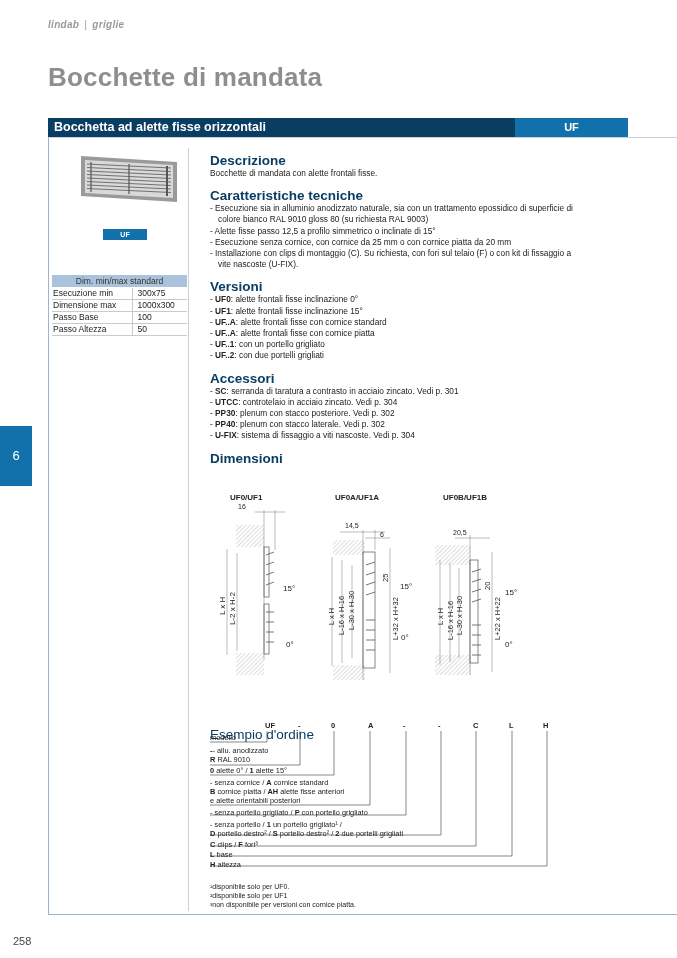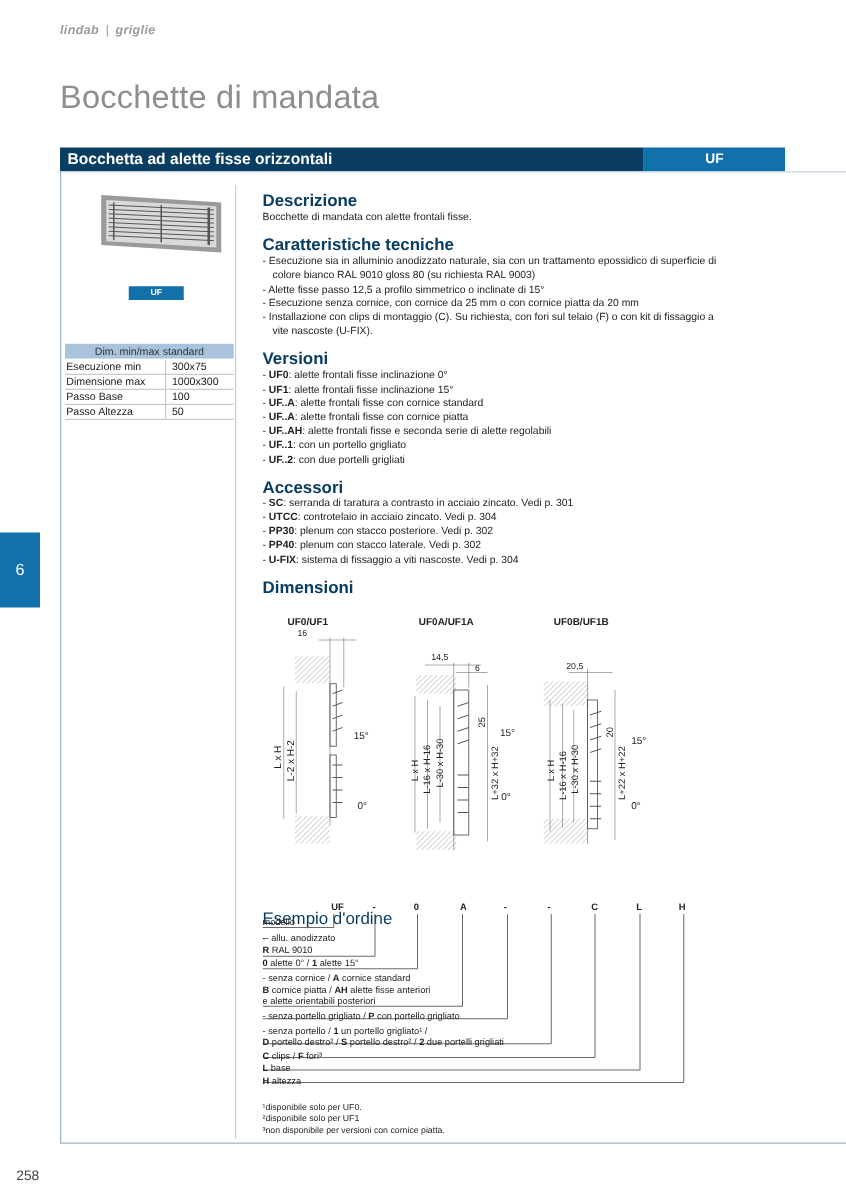--- a/index.html
+++ b/index.html
@@ -2,21 +2,21 @@
 <html><head>
 <meta charset="utf-8">
 <style>
   * { box-sizing: border-box; margin: 0; padding: 0; }
   html, body { width: 677px; height: 958px; background: #ffffff; overflow: hidden; }
   body { position: relative; font-family: "Liberation Sans", "DejaVu Sans", sans-serif; color: #222; }
 
   .brand { position: absolute; left: 48px; top: 19px; font-size: 10px; font-weight: bold; color: #9a9a9a; letter-spacing: 0.3px; font-style: italic; }
   .brand .sep { font-weight: normal; margin: 0 2px; }
 
-  .page-title { position: absolute; left: 48px; top: 62px; font-size: 26px; font-weight: normal; color: #8e8e8e; letter-spacing: 0.2px; }
+  .page-title { position: absolute; left: 48px; top: 62px; font-size: 26px; font-weight: bold; color: #8e8e8e; letter-spacing: 0.2px; }
 
   .section-bar { position: absolute; left: 48px; top: 118px; width: 629px; height: 19px; display: flex; }
   .section-bar .left { width: 467px; height: 19px; background: #0a3d62; color: #fff; font-weight: bold; font-size: 12.5px; padding-left: 6px; line-height: 19px; }
   .section-bar .right { width: 113px; height: 19px; background: #1271ab; color: #fff; font-weight: bold; font-size: 11px; text-align: center; line-height: 19px; }
 
   .card { position: absolute; left: 48px; top: 137px; width: 629px; height: 778px; border-left: 1px solid #9fb4c8; border-bottom: 1px solid #9fb4c8; border-top: 1px solid #c5d2de; }
   .vdiv { position: absolute; left: 188px; top: 148px; width: 1px; height: 763px; background: #c7d2dc; }
 
   .product-img { position: absolute; left: 79px; top: 154px; width: 100px; height: 50px; }
   .uf-badge { position: absolute; left: 103px; top: 229px; width: 44px; height: 11px; background: #1271ab; color: #fff; font-size: 7px; font-weight: bold; text-align: center; line-height: 11px; }
@@ -122,21 +122,20 @@
   <div class="txt">- Alette fisse passo 12,5 a profilo simmetrico o inclinate di 15°</div>
   <div class="txt">- Esecuzione senza cornice, con cornice da 25 mm o con cornice piatta da 20 mm</div>
   <div class="txt">- Installazione con clips di montaggio (C). Su richiesta, con fori sul telaio (F)  o con kit di fissaggio a</div>
   <div class="txt indent">vite nascoste (U-FIX).</div>
 
   <div class="h2" style="margin-top:9px">Versioni</div>
   <div class="txt">- <b>UF0</b><span>: alette frontali fisse inclinazione 0°</span></div>
   <div class="txt">- <b>UF1</b><span>: alette frontali fisse inclinazione 15°</span></div>
   <div class="txt">- <b>UF..A</b><span>: alette frontali fisse con cornice standard</span></div>
   <div class="txt">- <b>UF..A</b><span>: alette frontali fisse con cornice piatta</span></div>
-  <div class="txt">- <b>UF..AH</b><span>: alette frontali fisse e seconda serie di alette regolabili</span></div>
   <div class="txt">- <b>UF..1</b><span>: con un portello grigliato</span></div>
   <div class="txt">- <b>UF..2</b><span>: con due portelli grigliati</span></div>
 
   <div class="h2" style="margin-top:9px">Accessori</div>
   <div class="txt">- <b>SC</b><span>: serranda di taratura a contrasto in acciaio zincato. Vedi p. 301</span></div>
   <div class="txt">- <b>UTCC</b><span>: controtelaio in acciaio zincato. Vedi p. 304</span></div>
   <div class="txt">- <b>PP30</b><span>: plenum con stacco posteriore. Vedi p. 302</span></div>
   <div class="txt">- <b>PP40</b><span>: plenum con stacco laterale. Vedi p. 302</span></div>
   <div class="txt">- <b>U-FIX</b><span>: sistema di fissaggio a viti nascoste. Vedi p. 304</span></div>
 

